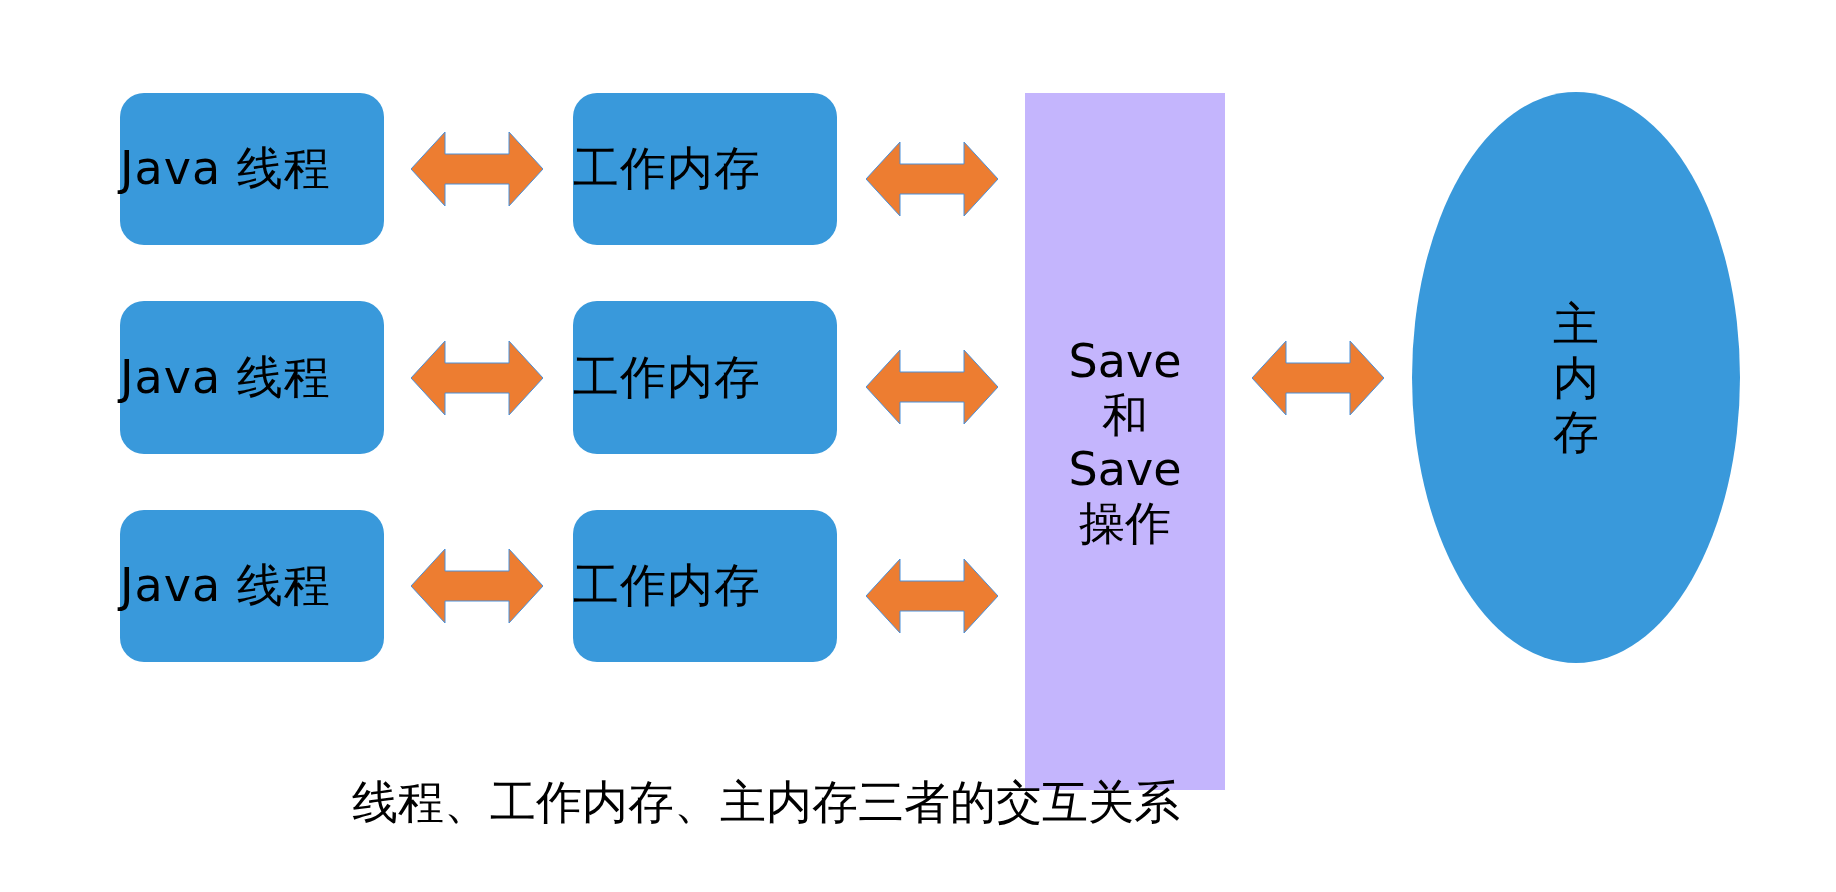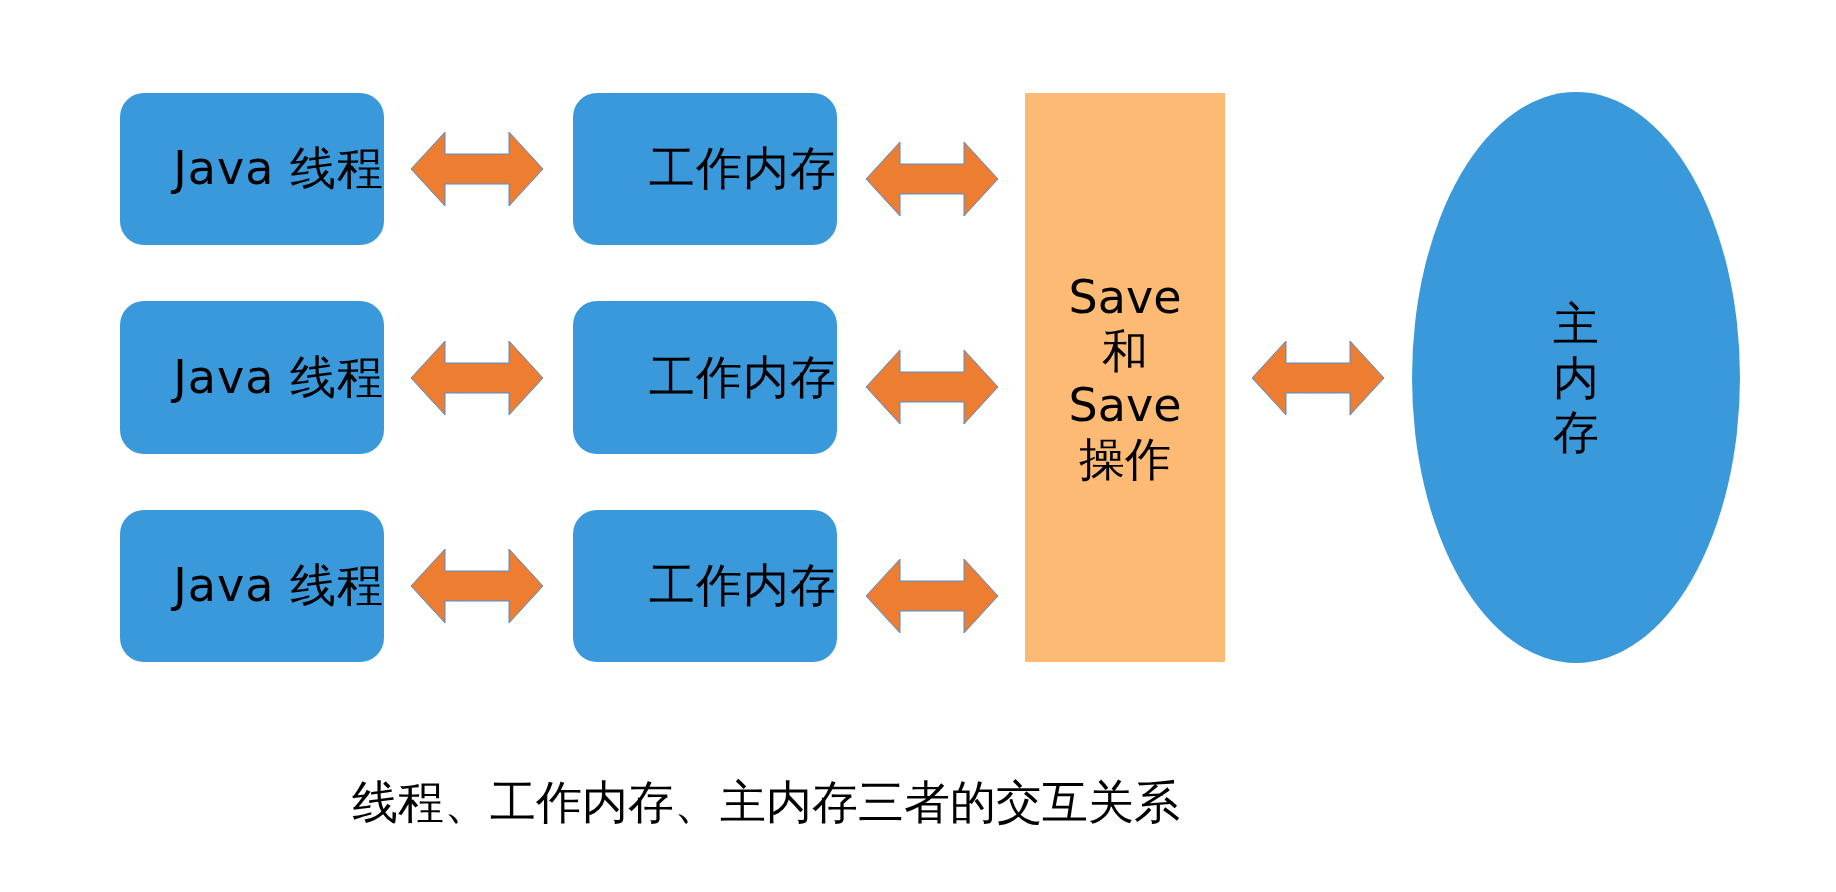--- a/index.html
+++ b/index.html
@@ -1,22 +1,22 @@
 <!DOCTYPE html>
 <html><head>
   <meta charset="utf-8">
   <style>
     html, body { margin: 0; padding: 0; background: #ffffff; }
     body { width: 1836px; height: 892px; position: relative; overflow: hidden;
            font-family: "DejaVu Sans", "Liberation Sans", sans-serif; }
     .box { position: absolute; background: #3999DB; border-radius: 24px;
-           display: flex; align-items: center; justify-content: flex-end;
+           display: flex; align-items: center; justify-content: flex-start;
            color: #000; font-size: 46px; letter-spacing: 1px; }
-    .bigrect { position: absolute; left: 1025px; top: 93px; width: 200px; height: 569px;
-               background: #fdba74; display: flex; flex-direction: column;
+    .bigrect { position: absolute; left: 1025px; top: 93px; width: 200px; height: 697px;
+               background: #c4b5fd; display: flex; flex-direction: column;
                align-items: center; justify-content: center; font-size: 46px;
                line-height: 54px; color: #000; }
     .ellipse { position: absolute; left: 1412px; top: 92px; width: 328px; height: 571px;
                background: #3999DB; border-radius: 50%; display: flex; flex-direction: column;
                align-items: center; justify-content: center; font-size: 46px;
                line-height: 54px; color: #000; }
     .arrow { position: absolute; width: 132px; height: 74px; }
     .caption { position: absolute; left: 0; width: 1532px; top: 772px; text-align: center;
                font-size: 46px; color: #000; font-family: Liberation Mono, monospace; }
     .col { display: block; text-align: center; }

